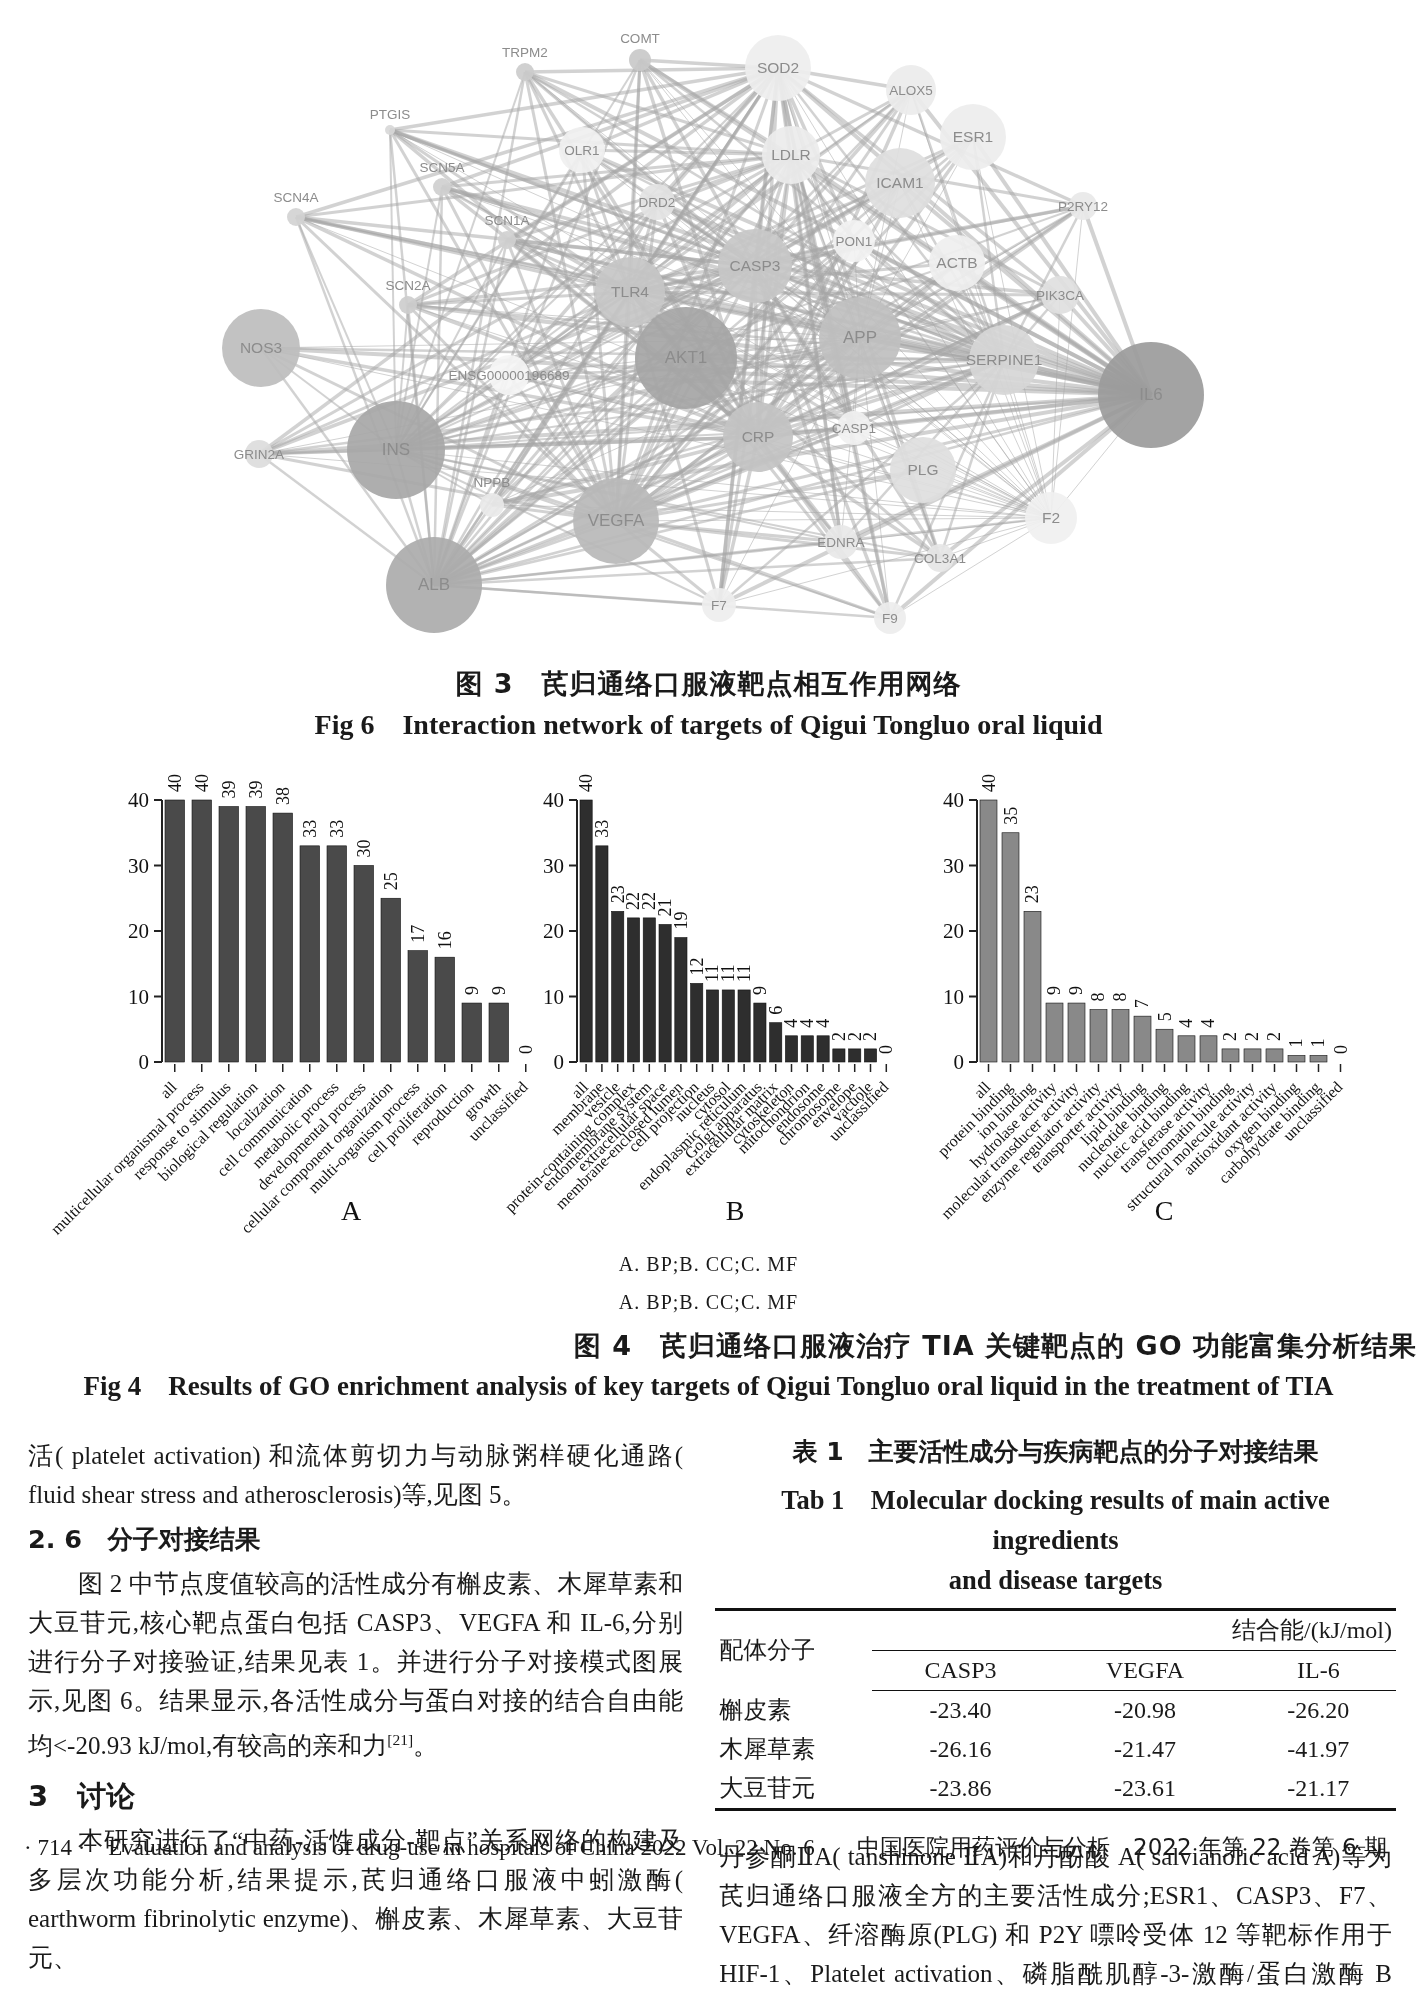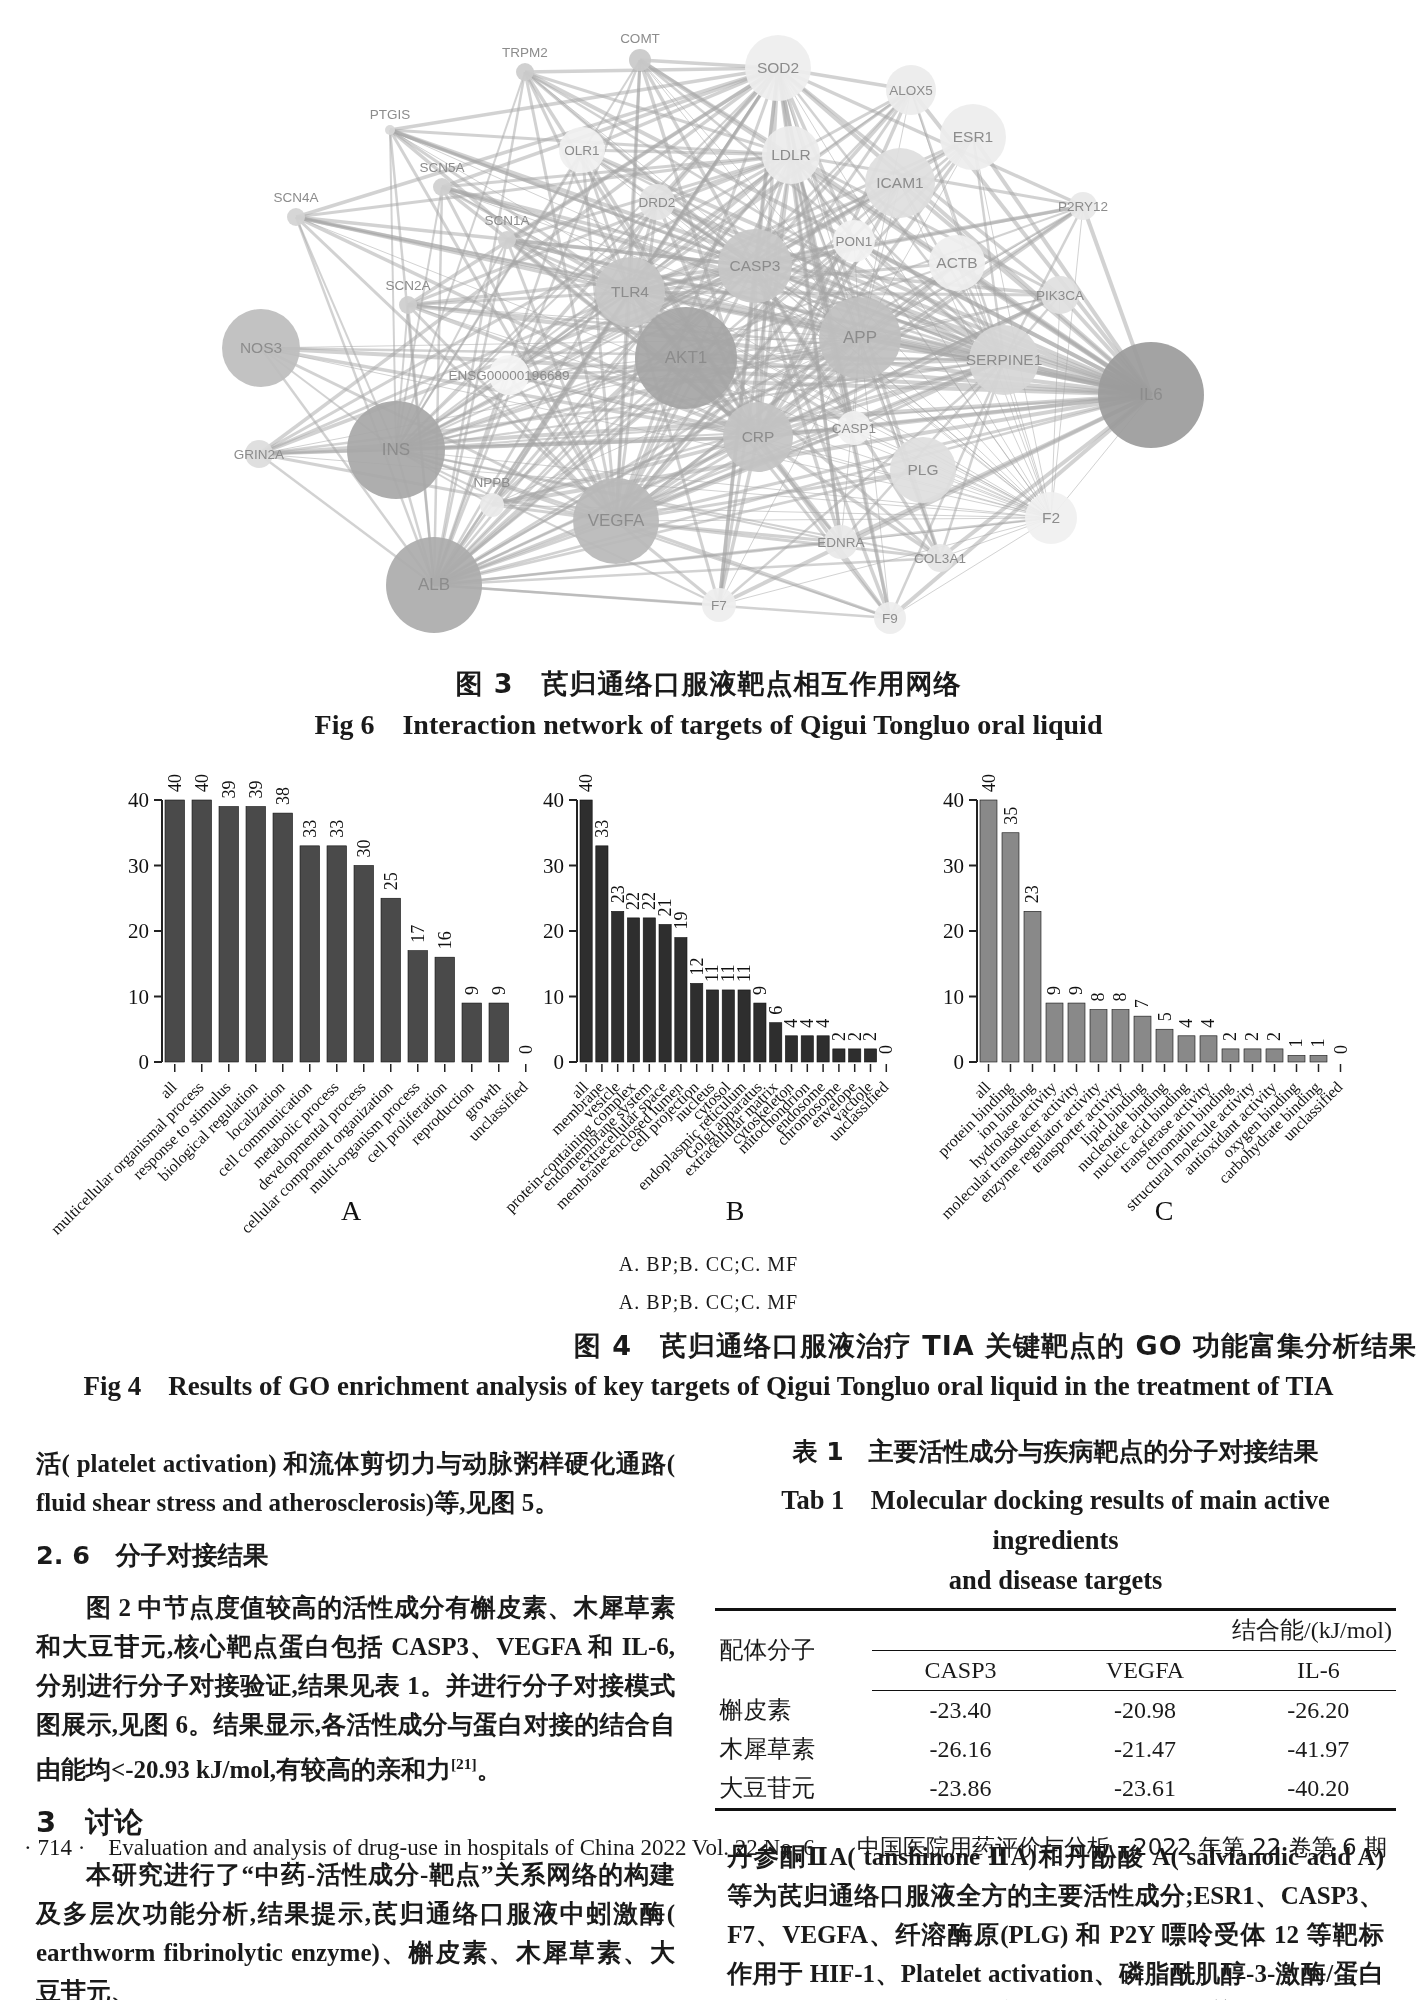--- a/index.html
+++ b/index.html
@@ -6,21 +6,21 @@
   #page{position:relative;width:1417px;height:2000px;background:#fff;overflow:hidden;
         font-family:"Liberation Serif","DejaVu Serif",serif;color:#1a1a1a;}
   svg{overflow:visible;}
   .abs{position:absolute;}
   .center{width:100%;text-align:center;}
   .cap-zh{font-family:"DejaVu Sans","Liberation Sans",sans-serif;font-weight:bold;font-size:27px;letter-spacing:1px;}
   .cap-en{font-family:"Liberation Serif",serif;font-weight:bold;font-size:28px;}
   .legend-line{font-family:"Liberation Serif",serif;font-size:20px;letter-spacing:1px;}
   .colwrap{position:absolute;top:1432px;left:24px;width:1372px;display:flex;gap:28px;}
   .col{width:672px;font-size:25px;line-height:39px;text-align:justify;}
-  .col p{margin:12px;font-weight:bold;}
+  .col p{margin:4px;}
   .p-indent{text-indent:2em;}
   .h-zh{font-family:"DejaVu Sans","Liberation Sans",sans-serif;font-weight:bold;font-size:25.5px;
         margin:6px 0 4px 0;line-height:42px;text-align:left;}
   sup{font-size:0.62em;}
   
   .tbl-cap-zh{font-family:"DejaVu Sans","Liberation Sans",sans-serif;font-weight:bold;font-size:25px;text-align:center;margin:2px 0 10px 0;line-height:36px;}
   .tbl-cap-en{font-family:"Liberation Serif",serif;font-weight:bold;font-size:26.5px;text-align:center;line-height:40px;margin-bottom:8px;}
   table.dock{width:100%;border-collapse:collapse;font-size:24px;
              border-top:3px solid #111;border-bottom:3px solid #111;margin-bottom:26px;}
   table.dock td,table.dock th{font-weight:normal;padding:3px 4px;line-height:33px;}
@@ -784,21 +784,21 @@
           <tr>
             <td class="ligand-col">木犀草素</td>
             <td class="val">-26.16</td>
             <td class="val">-21.47</td>
             <td class="val">-41.97</td>
           </tr>
           <tr>
             <td class="ligand-col">大豆苷元</td>
             <td class="val">-23.86</td>
             <td class="val">-23.61</td>
-            <td class="val">-40.20</td>
+            <td class="val">-21.17</td>
           </tr>
         </tbody>
       </table>
       <p>丹参酮ⅡA( tanshinone ⅡA)和丹酚酸 A( salvianolic acid A)等为芪归通络口服液全方的主要活性成分;ESR1、CASP3、F7、VEGFA、纤溶酶原(PLG) 和 P2Y 嘌呤受体 12 等靶标作用于 HIF-1、Platelet activation、磷脂酰肌醇-3-激酶/蛋白激酶 B (PI3K-Akt)等信号通路是干预 TIA 的关键路径。</p>
     </div>
   </div>
 
   <div class="footer">
     <span>· 714 ·　Evaluation and analysis of drug-use in hospitals of China 2022 Vol. 22 No. 6</span>
     <span class="cn">中国医院用药评价与分析　2022 年第 22 卷第 6 期</span>

